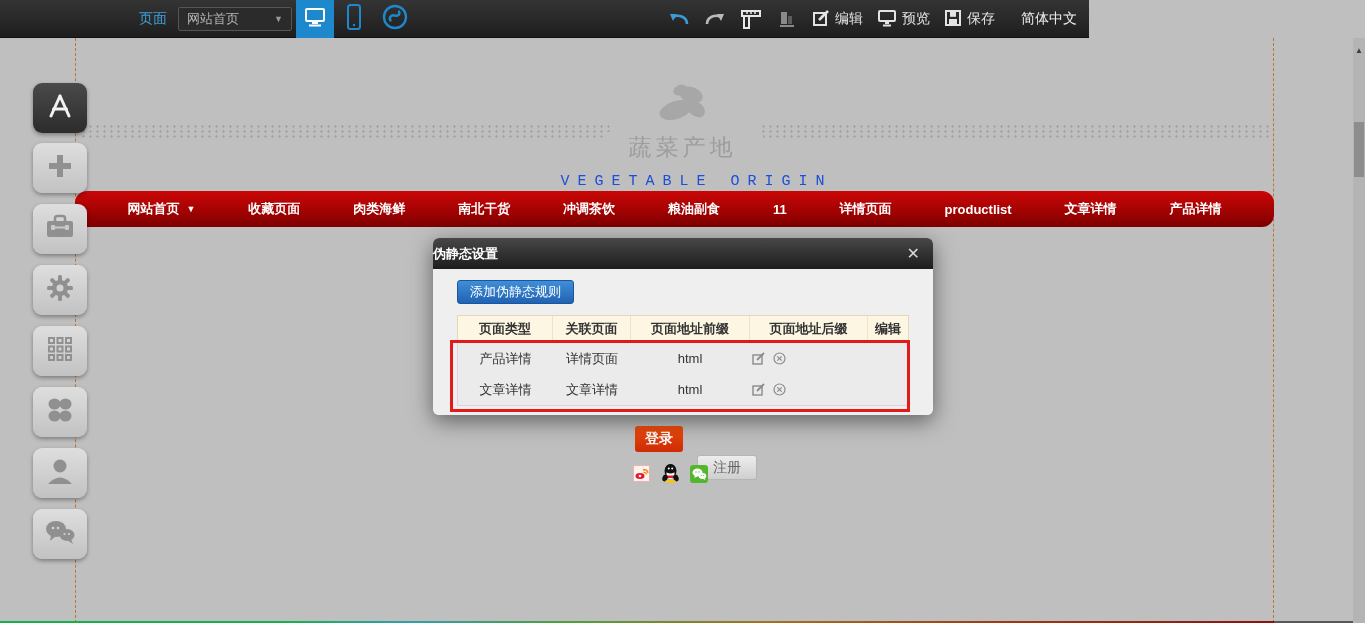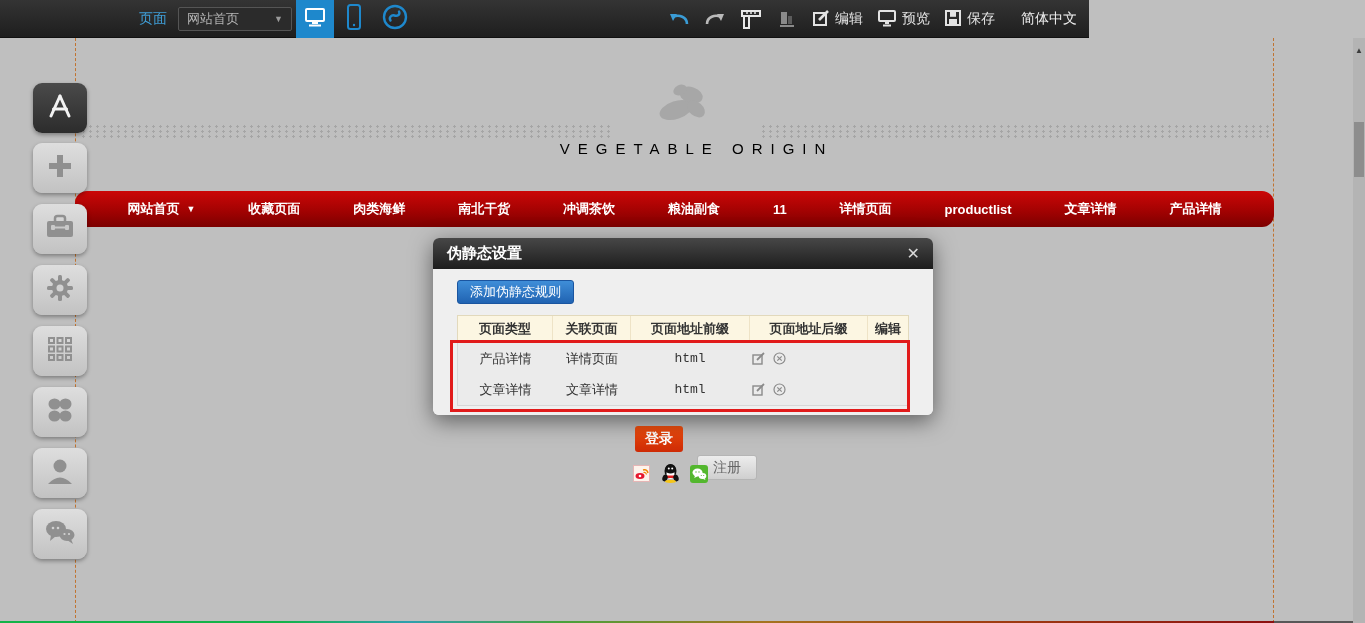--- a/index.html
+++ b/index.html
@@ -35,51 +35,51 @@
     background-image:radial-gradient(circle,#a5a5a5 1px, transparent 1.3px);
     background-size:7px 5px; }
   .bottom-line { left:0; top:621px; width:1274px; height:2px; z-index:4;
     background:linear-gradient(90deg,#14b348 0%,#14b348 22%,#2f9fae 32%,#49a23c 44%,#a5731f 60%,#a03c10 78%,#8c1111 100%); }
   .bottom-line-right { left:1274px; top:621px; width:79px; height:2px; background:#585858; z-index:4; }
 
   
   .logo-wrap { left:0; top:78px; width:1365px; text-align:center; z-index:2; }
   .logo-title { margin-top:2px; font-size:23px; color:#9d9d9d; letter-spacing:4px;
     display:inline-block; background:#bfbfbf; padding:0 26px; }
-  .logo-sub { margin-top:10px; font-size:15px; color:#000000; letter-spacing:8px;
-    font-family:Liberation Sans, sans-serif;padding-left:28px; }
+  .logo-sub { margin-top:10px; font-size:15px; color:#1d4ed8; letter-spacing:8px;
+    font-family:Liberation Mono, monospace;padding-left:28px; }
 
   
   .nav { left:75px; top:191px; width:1199px; height:36px; border-radius:12px;
     background:linear-gradient(#cb0707,#a30202 55%,#7c0000); z-index:4;
     display:flex; align-items:center; justify-content:space-around; padding:0 26px; }
   .nav-item { color:#fff; font-size:13px; font-weight:bold; white-space:nowrap;
     cursor:pointer; display:flex; align-items:center; gap:7px; }
   .nav-caret { font-size:9px; }
 
   
   .side-btn { left:33px; width:54px; height:50px; border-radius:9px; z-index:10;
     background:linear-gradient(#dedede,#c2c2c2); box-shadow:0 2px 4px rgba(0,0,0,.35);
     display:flex; align-items:center; justify-content:center; cursor:pointer; }
   .side-btn.dark { background:linear-gradient(#4a4a4a,#2c2c2c); }
 
   
   .modal { left:433px; top:238px; width:500px; height:177px; border-radius:6px;
     box-shadow:0 6px 22px rgba(0,0,0,.5); z-index:60; background:#efefef; }
   .modal-titlebar { left:0; top:0; width:500px; height:31px; border-radius:6px 6px 0 0;
     background:linear-gradient(#474747,#1d1d1d); display:flex; align-items:center; }
-  .modal-title { color:#fff; font-size:15px; font-weight:bold; margin-left:14px; }
+  .modal-title { color:#fff; font-size:13px; font-weight:bold; }
   .modal-close { margin-left:auto; margin-right:13px; color:#d8d8d8; font-size:16px;
     cursor:pointer; line-height:1; }
   .modal-body { left:0; top:31px; width:500px; height:146px; border-radius:0 0 6px 6px;
     background:#efefef; }
   .add-rule-btn { left:24px; top:11px; height:24px; padding:0 12px; font-size:13px;
     color:#fff; background:linear-gradient(#3f8ed8,#2063b2); border:1px solid #1a55a0;
     border-radius:3px; display:flex; align-items:center; cursor:pointer; }
-  .ps-table { left:24px; top:46px; width:452px;font-family:Liberation Mono, monospace; }
+  .ps-table { left:24px; top:46px; width:452px; }
   .ps-head { display:flex; height:28px; background:#fcf6e2; border:1px solid #e2d9bc; }
   .ps-head .cell { display:flex; align-items:center; justify-content:center;
     font-size:13px; font-weight:bold; color:#333; border-right:1px solid #eee3c6; }
   .ps-head .cell:last-child { border-right:none; }
   .ps-rows { background:#ebebeb; border:1px solid #d7d7d7; border-top:none; }
   .ps-row { display:flex; height:31px; }
   .ps-row .cell { display:flex; align-items:center; justify-content:center;
     font-size:13px; color:#333; }
   .c1{width:95px;} .c2{width:78px;} .c3{width:119px;} .c4{width:118px;text-align:center;} .c5{width:40px;}
   .row-actions { gap:8px; }
@@ -211,20 +211,21 @@
     <div>
       <svg width="66" height="48" viewBox="0 0 66 48">
           <g fill="#a7a7a7">
             <ellipse cx="26" cy="32" rx="17" ry="9" transform="rotate(-18 26 32)"></ellipse>
             <ellipse cx="41" cy="17" rx="12" ry="8" transform="rotate(18 41 17)"></ellipse>
             <ellipse cx="46" cy="31" rx="10" ry="7" transform="rotate(40 46 31)"></ellipse>
             <ellipse cx="30" cy="12" rx="7" ry="5" transform="rotate(-25 30 12)"></ellipse>
           </g>
         </svg>
     </div>
+    <div class="logo-title">蔬菜产地</div>
     <div class="logo-sub">VEGETABLE ORIGIN</div>
   </div>
 
   <div class="abs nav">
     <span class="nav-item">
         <span>网站首页</span>
         <span class="nav-caret">▼</span>
       </span>
     <span class="nav-item">
         <span>收藏页面</span>

